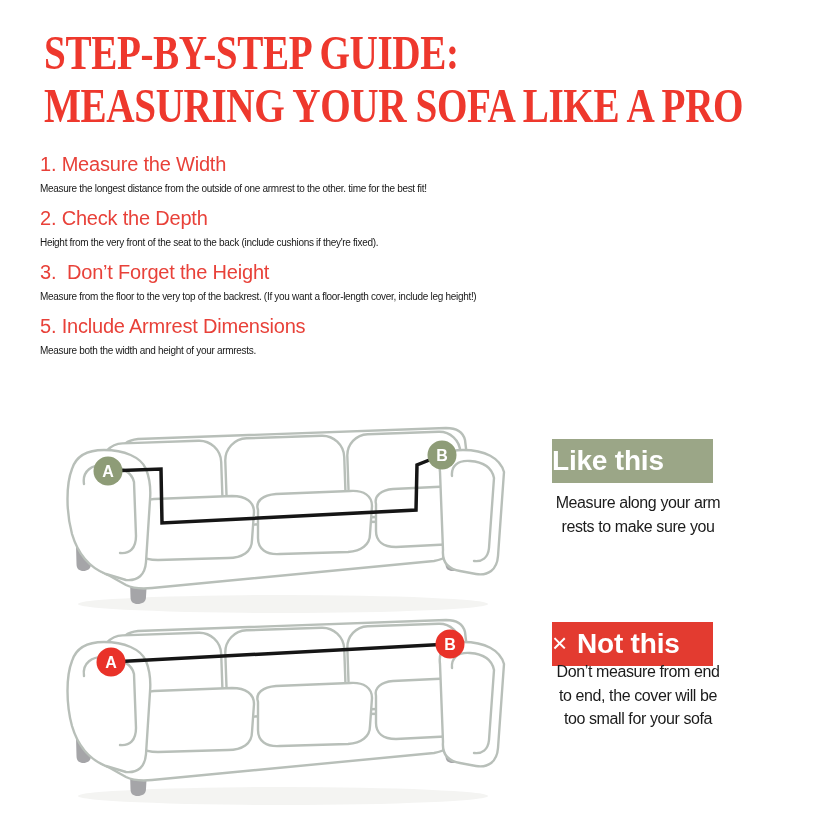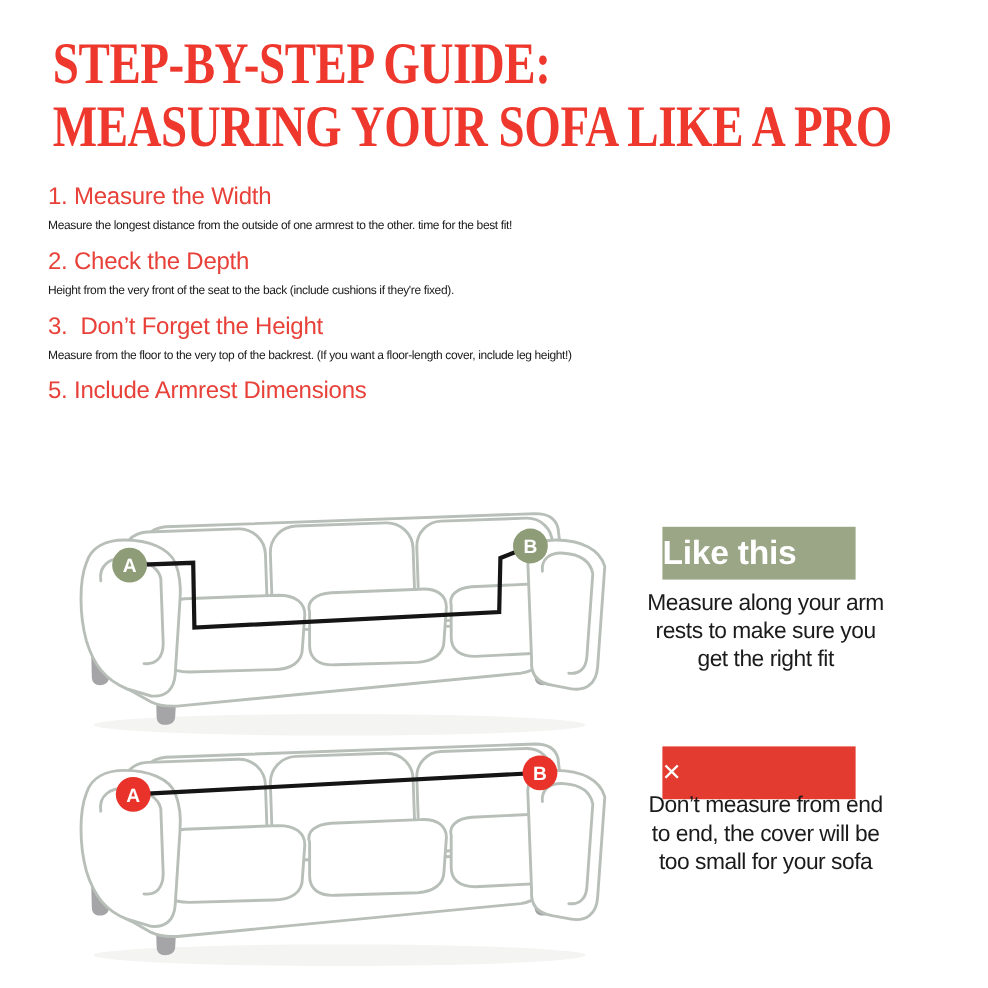--- a/index.html
+++ b/index.html
@@ -26,21 +26,21 @@
 
   
   .badge{position:absolute;left:552px;width:161px;height:44px;display:flex;
          align-items:center;color:#ffffff;
          font-weight:700;font-size:28px;letter-spacing:-0.2px;}
   .badge-like{top:439px;background:#9ba687;}
   .badge-not{top:622px;background:#e33b30;}
   .x-icon{font-weight:400;font-size:26px;margin-right:10px;transform:translateY(-1px);}
 
   
-  .caption{position:absolute;text-align:center;color:#1b1b1b;font-size:19px;
+  .caption{position:absolute;text-align:center;color:#1b1b1b;font-size:16px;
            line-height:23.5px;letter-spacing:-0.4px;}
   .caption-good{left:523px;top:491px;width:230px;}
   .caption-bad{left:518px;top:660px;width:240px;}
 
   svg text{font-family:"Liberation Sans",sans-serif;font-weight:700;}
 </style>
 </head>
 <body>
 
 <div class="canvas">
@@ -58,20 +58,21 @@
     <div>
       <div class="step-heading">2. Check the Depth</div>
       <div class="step-body">Height from the very front of the seat to the back (include cushions if they're fixed).</div>
     </div>
     <div>
       <div class="step-heading">3. &nbsp;Don’t Forget the Height</div>
       <div class="step-body">Measure from the floor to the very top of the backrest. (If you want a floor-length cover, include leg height!)</div>
     </div>
     <div>
       <div class="step-heading">5. Include Armrest Dimensions</div>
+      <div class="step-body">Measure both the width and height of your armrests.</div>
     </div>
   </div>
 
   <svg class="sofa sofa-good" viewBox="0 0 500 205" xmlns="http://www.w3.org/2000/svg">
     <defs>
       <g id="sofaShape">
         <ellipse cx="255" cy="180" rx="205" ry="9" fill="#f4f4f2" stroke="none"></ellipse>
         <g stroke="#b8bfb9" stroke-width="2.4" fill="#ffffff" stroke-linejoin="round" stroke-linecap="round">
 
           <path d="M 86 100 L 92 30 C 93 21 100 16 110 15 L 418 4 C 428 4 435 8 437 16 L 442 58 L 438 122 L 90 132 Z"></path>
@@ -125,25 +126,25 @@
       <text x="422" y="34" font-size="16" fill="#ffffff" text-anchor="middle">B</text>
     </g>
   </svg>
 
   <div class="badge badge-like">
     <span>Like this</span>
   </div>
   <div class="caption caption-good">
     <div>Measure along your arm</div>
     <div>rests to make sure you</div>
-    <div>get the right fit</div>
   </div>
 
   <div class="badge badge-not">
     <span class="x-icon">×</span>
+    <span>Not this</span>
   </div>
   <div class="caption caption-bad">
     <div>Don’t measure from end</div>
     <div>to end, the cover will be</div>
     <div>too small for your sofa</div>
   </div>
 
 </div>
 
 </body></html>

